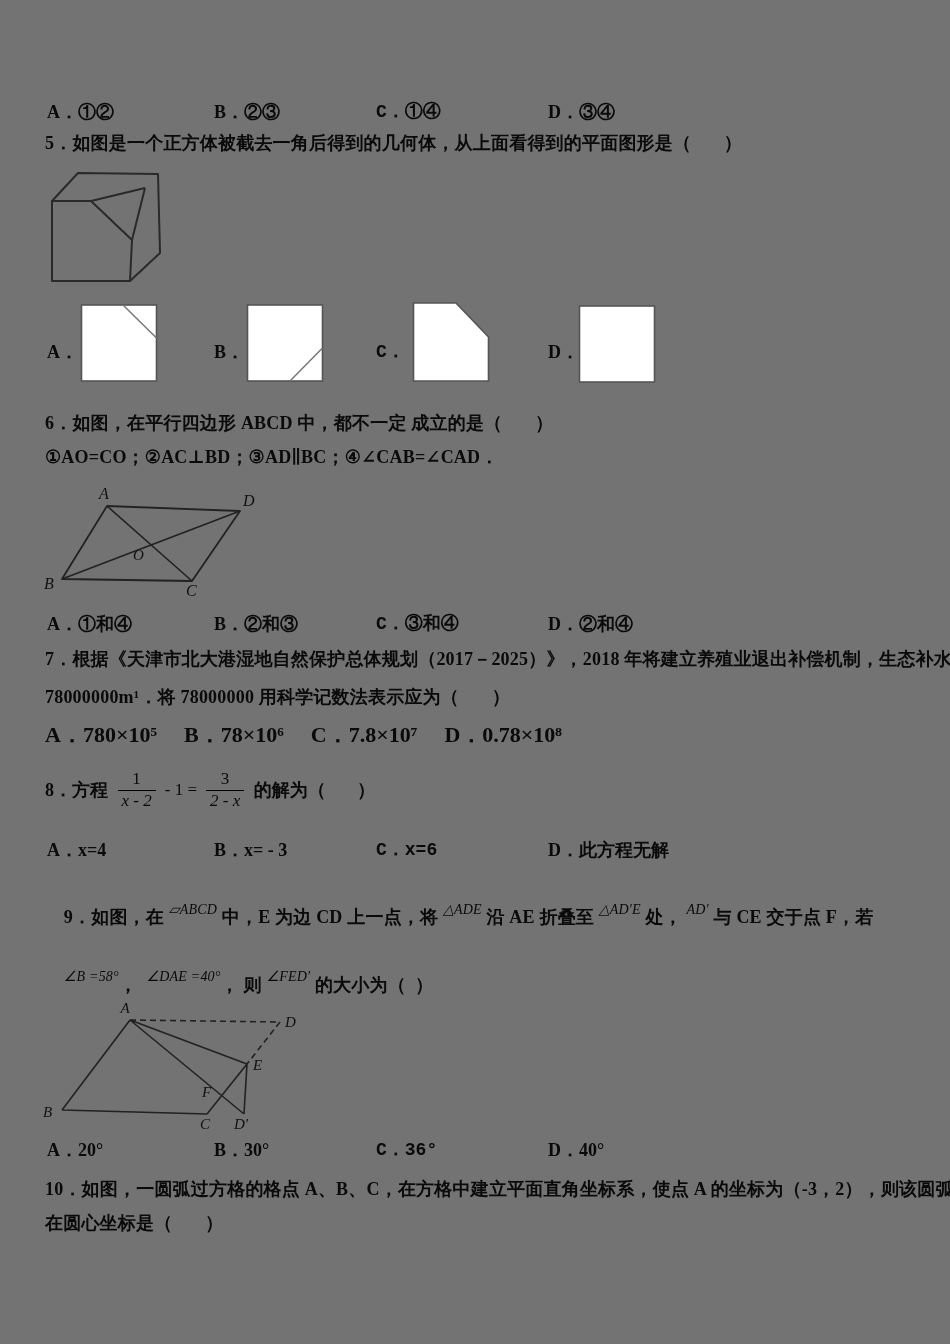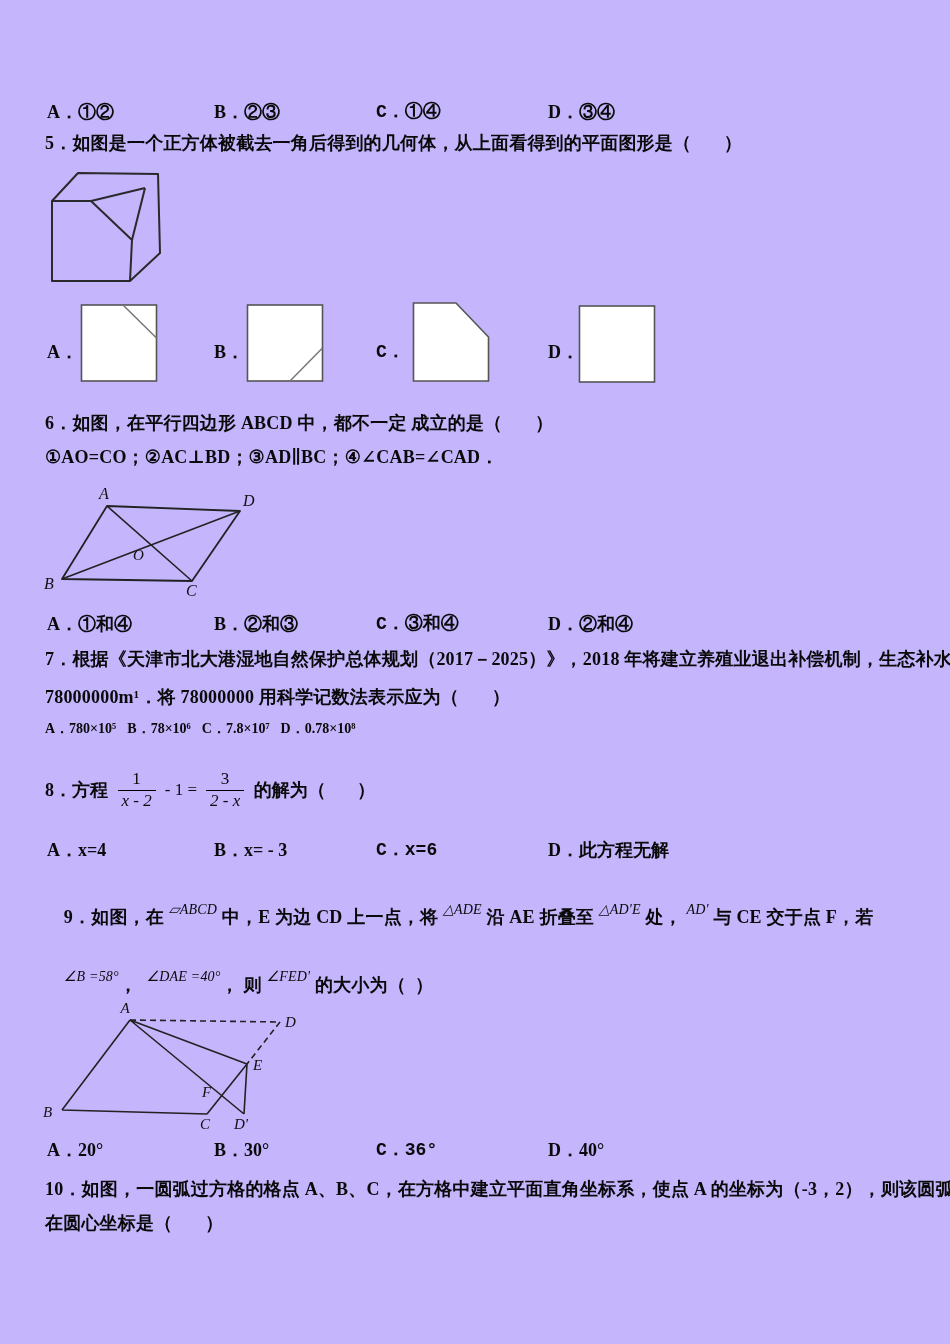--- a/index.html
+++ b/index.html
@@ -1,21 +1,21 @@
 <!DOCTYPE html>
 <html><head>
 <meta charset="utf-8">
 <style>
   * { box-sizing: border-box; margin: 0; padding: 0; }
   html, body { background: #ffffff; }
   .page {
     position: relative;
     width: 950px;
     height: 1344px;
-    background: #c4b5fd;
+    background: #737373;
     color: #0a0a0a;
     font-family: "Liberation Serif", "DejaVu Serif", serif;
     overflow: hidden;
   }
   .line {
     position: absolute;
     left: 45px;
     font-size: 18px;
     font-weight: bold;
     white-space: pre;
@@ -46,22 +46,22 @@
     font-weight: normal;
     font-size: 14px;
   }
   .mraise { position: relative; top: -9px; }
   .mraise2 { position: relative; top: -10px; }
   .q7row {
     position: absolute;
     left: 45px;
     top: 720px;
     display: flex;
-    gap: 11px;
-    font-size: 14px;
+    gap: 27px;
+    font-size: 22px;
     font-weight: bold;
     white-space: pre;
     font-family: Liberation Serif, serif;
   }
   .q8row {
     position: absolute;
     left: 45px;
     top: 763px;
     height: 54px;
     display: flex;

